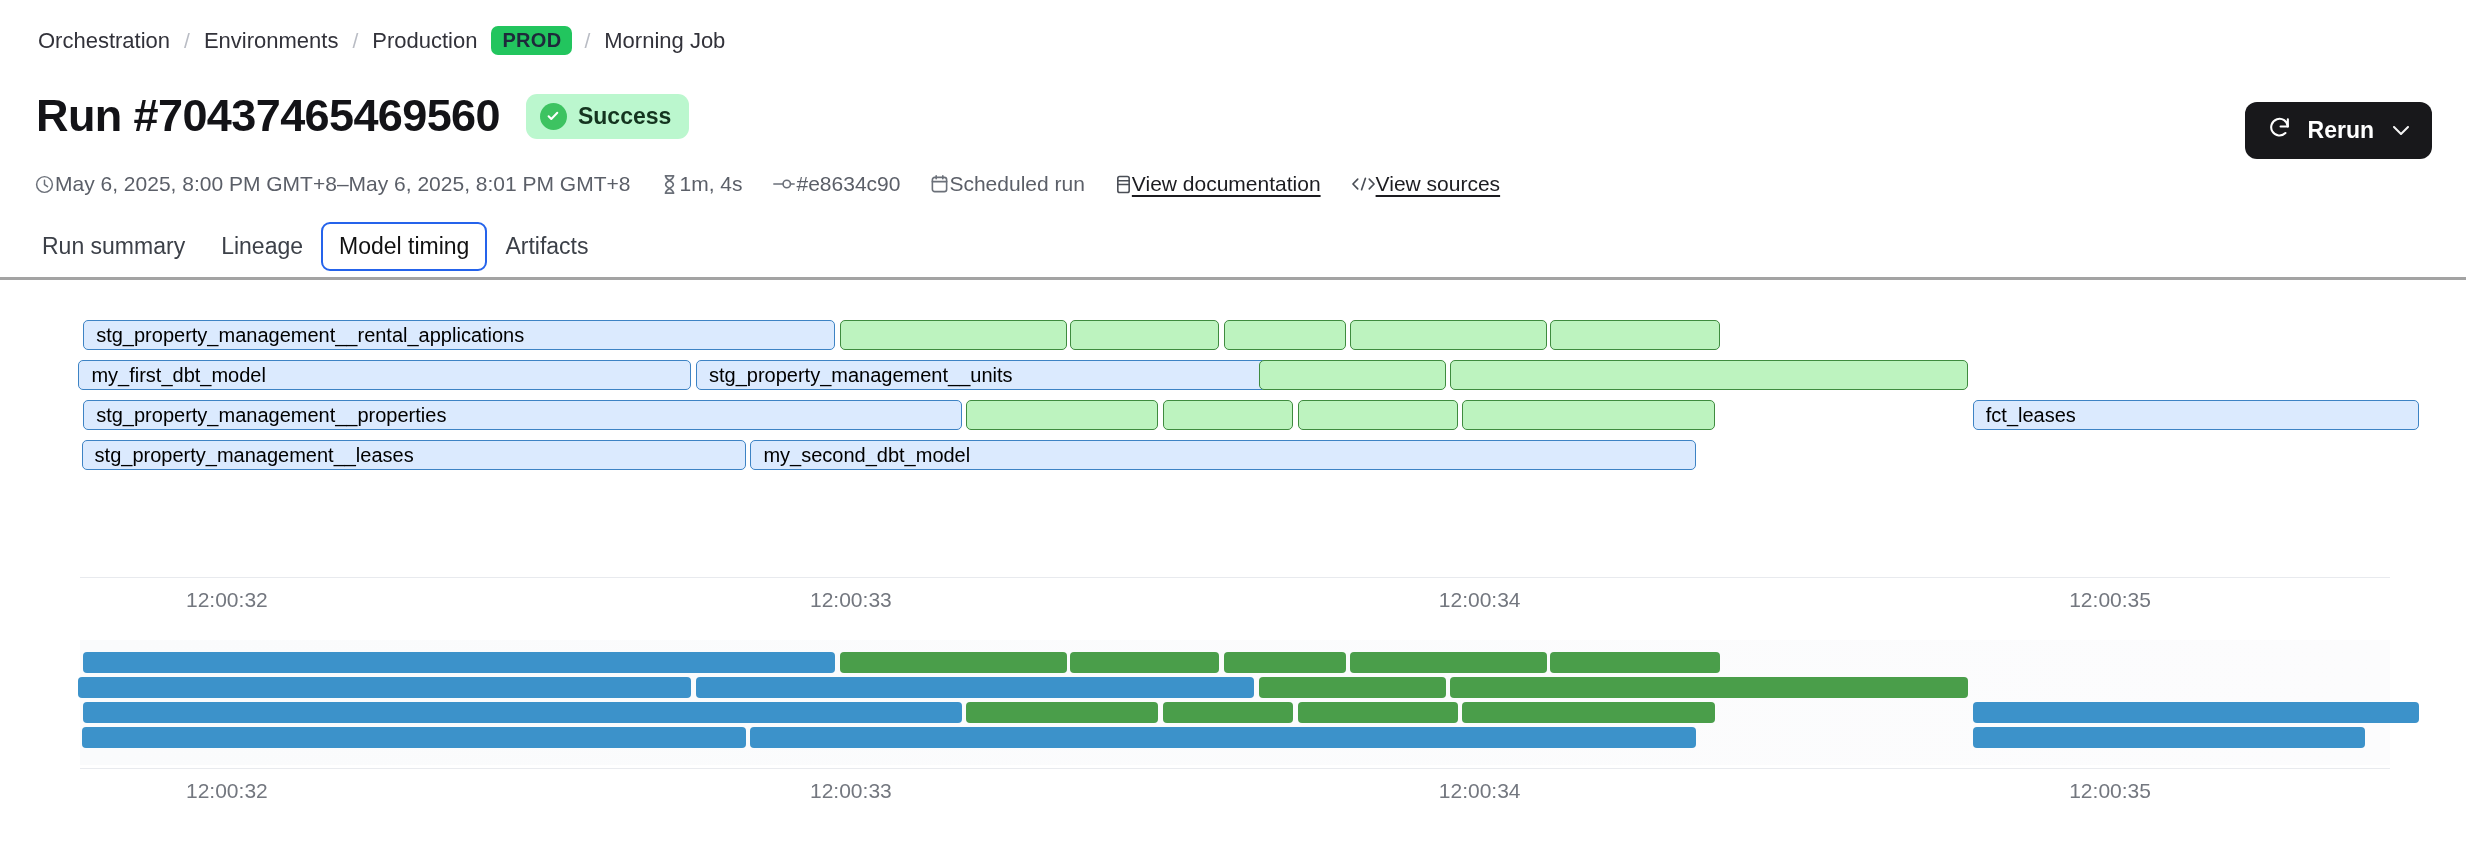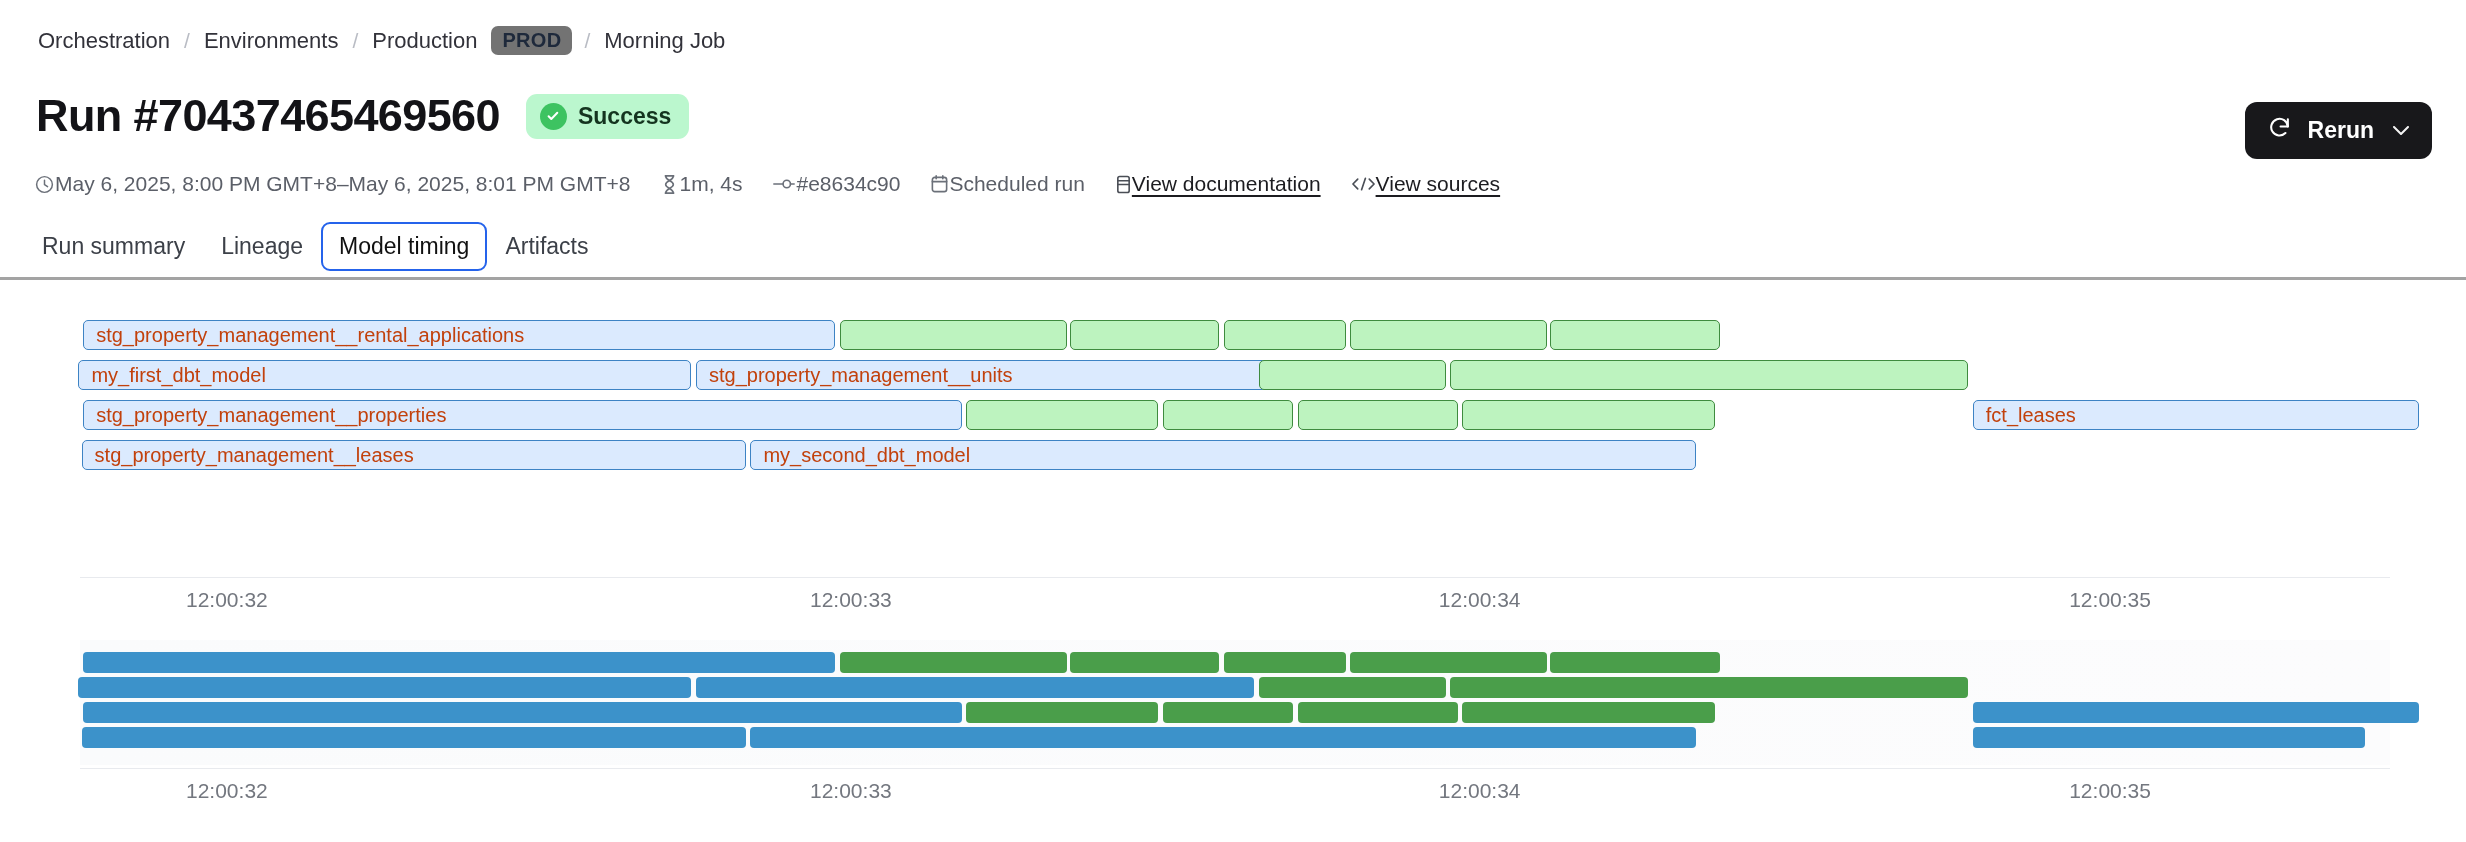--- a/index.html
+++ b/index.html
@@ -15,21 +15,21 @@
 
   
   .breadcrumb{
     position:absolute;left:36px;top:26px;
     display:flex;align-items:center;gap:0px;
     font-size:22px;color:#32323a;
   }
   .crumb{padding:0 2px;white-space:nowrap;}
   .crumb-sep{color:#b9bcc4;padding:0 12px;font-size:21px;}
   .crumb-badge{
-    background:#737373;color:#1e293b;
+    background:#22c55e;color:#1e293b;
     border-radius:7px;padding:3px 11px;margin-left:12px;
     font-size:20px;font-weight:700;letter-spacing:.3px;
   }
 
   
   .title-row{
     position:absolute;left:36px;top:90px;
     display:flex;align-items:center;gap:26px;
   }
   .run-title{font-size:45px;font-weight:700;letter-spacing:-.6px;color:#131317;white-space:nowrap;}
@@ -84,21 +84,21 @@
   
   .chart{position:absolute;left:0;}
   .track{position:absolute;height:30px;}
   .seg{
     position:absolute;top:0;height:30px;box-sizing:border-box;
     border-radius:5px;display:flex;align-items:center;
   }
   .seg.blue{background:#dbeafe;border:1.5px solid #3d83c4;}
   .seg.green{background:#bdf3bf;border:1.5px solid #3f8b3f;}
   .seg .lbl{
-    font-size:20px;color:#c2410c;padding-left:12px;white-space:nowrap;overflow:hidden;
+    font-size:20px;color:#000000;padding-left:12px;white-space:nowrap;overflow:hidden;
   }
 
   .axis{position:absolute;height:1px;background:#e8eaee;left:80px;width:2310px;}
   .ticks{position:absolute;height:24px;}
   .tick{position:absolute;font-size:21px;color:#73777f;white-space:nowrap;}
 
   
   .mini-wrap{position:absolute;left:80px;top:640px;width:2310px;height:125px;
     background:linear-gradient(90deg,#fafbfc 0%,#fcfcfd 100%);}
   .mini-track{position:absolute;height:21px;}

